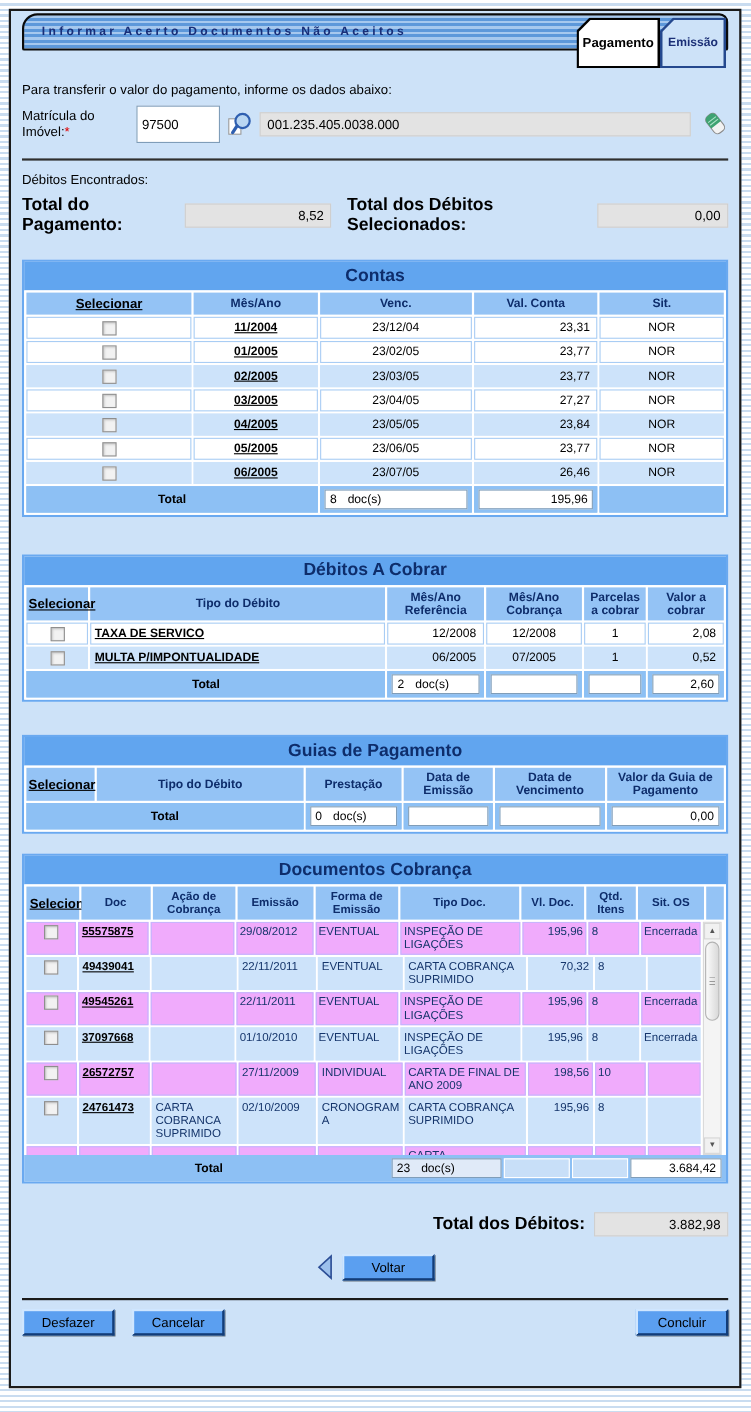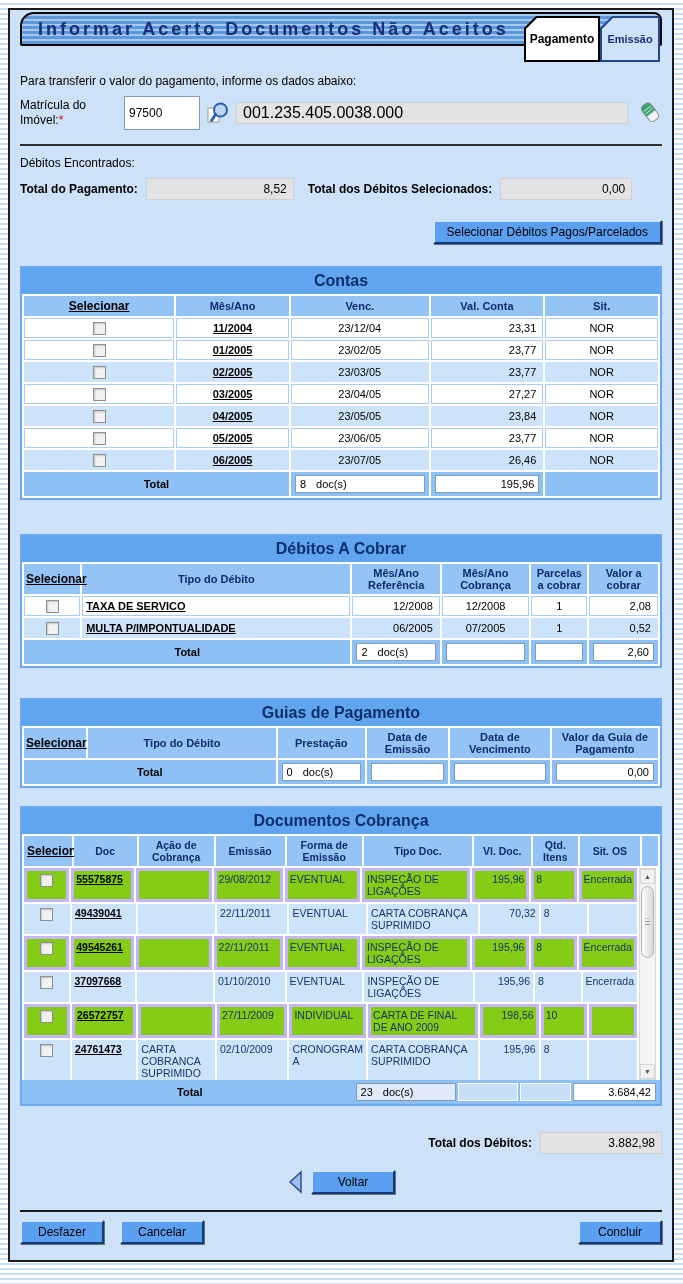--- a/index.html
+++ b/index.html
@@ -17,21 +17,21 @@
     overflow: hidden;
   }
   
   .header-wrap { position: relative; height: 38px; margin-top: 2px; z-index: 5; }
   .header-bar {
     height: 34px;
     background: repeating-linear-gradient(180deg, #a6c8ee 0 2px, #5d98da 2px 5px);
     border: 2px solid #0a0a0a; border-radius: 14px 8px 2px 2px;
     display: flex; align-items: center; padding-left: 16px;
   }
-  .page-title { color: #182e78; font-weight: bold; font-size: 18px; letter-spacing: 3px; white-space: nowrap; }
+  .page-title { color: #182e78; font-weight: bold; font-size: 11px; letter-spacing: 3px; white-space: nowrap; }
   .tab { position: absolute; top: 4px; height: 46px;
     clip-path: polygon(12px 0, 100% 0, 100% 100%, 0 100%, 0 12px); }
   .tab-inner { position: absolute; inset: 2px;
     clip-path: polygon(11px 0, 100% 0, 100% 100%, 0 100%, 0 11px);
     display: flex; align-items: center; justify-content: center; }
   .tab-pagamento { right: 62px; width: 76px; background: #000; cursor: pointer; }
   .tab-pagamento .tab-inner { background: #fff; font-weight: bold; font-size: 12px; color: #000; }
   .tab-debito { right: 2px; width: 60px; background: #24488e; cursor: pointer; }
   .tab-debito .tab-inner { background: #cde2f8; font-weight: bold; font-size: 11px; color: #1b2f76; }
   
@@ -39,29 +39,29 @@
   .matricula-row { display: flex; align-items: center; margin-top: 8px; }
   .matricula-label { width: 104px; font-weight: normal; font-size: 12px; line-height: 1.25; }
   .req { color: #e00000; }
   .txt-input {
     width: 76px; height: 22px; border: 1px solid #7f9db9; background: #fff;
     font-family: "Liberation Sans", sans-serif; font-size: 12px; padding: 16px 4px;
   }
   .icon-btn { margin: 0 6px; cursor: pointer; display: inline-flex; }
   .ro-field {
     background: #e3e3e3; border: 1px solid #cfcfcf; height: 22px;
-    display: flex; align-items: center; padding: 0 6px; font-size: 16px;
+    display: flex; align-items: center; padding: 0 6px; font-size: 12px;
   }
   .inscricao { flex: 1; }
   .eraser-wrap { margin-left: 10px; cursor: pointer; display: inline-flex; }
   .hr-dark { border: none; border-top: 2px solid #2f2f2f; margin-top: 14px; }
   
   .section-label { margin-top: 10px; font-size: 12px; }
   .totals-row { display: flex; align-items: center; margin-top: 8px; }
-  .bold-label { font-weight: bold; font-size: 12px; }
+  .bold-label { font-weight: bold; font-size: 16px; }
   .val-field { justify-content: flex-end; font-size: 12px; }
   .tp-field { width: 148px; margin-left: 8px; }
   .ts-field { width: 132px; margin-left: 8px; }
   .sel-btn-row { display: flex; justify-content: flex-end; margin-top: 20px; }
   .btn {
     background: #5b9ff0; color: #000; font-family: "Liberation Sans", sans-serif;
     font-size: 12px; padding: 3px 12px;
     border: 2px solid; border-color: #cfe6ff #123c78 #123c78 #cfe6ff;
     box-shadow: 1px 1px 0 rgba(20,20,20,.55); cursor: pointer;
   }
@@ -88,21 +88,21 @@
   }
   
   .dhead { display: flex; gap: 2px; padding: 2px; background: #fff; }
   .dh { background: #94c3f5; color: #0e2d6b; font-weight: bold; font-size: 10.5px;
         display: flex; align-items: center; justify-content: center; text-align: center; padding: 2px 1px; min-height: 30px; }
   .dh.left { justify-content: flex-start; padding-left: 3px; }
   .dbody { display: flex; background: #fff; padding: 0 2px; }
   .drows { width: calc(100% - 21px); height: 212px; overflow: hidden; }
   .drow { display: flex; gap: 2px; margin-bottom: 2px; }
   .dc { font-size: 10.5px; line-height: 12px; padding: 2px; word-wrap: break-word; }
-  .drow.white .dc { background: #84cc16; border: 3px solid #c4b5fd; }
+  .drow.white .dc { background: #f0abfc; border: 1px solid #c4b5fd; }
   .drow.blue .dc { background: #cde3fa; border: 1px solid #cde3fa; color: #15356b; }
   .drow.white .dc { color: #15356b; }
   .dc.num { text-align: right; }
   .dw1{width:7.5%}.dw2{width:10.5%}.dw3{width:12.5%}.dw4{width:11.5%}.dw5{width:12.5%}.dw6{width:18%}.dw7{width:9.5%}.dw8{width:7.5%}.dw9{flex:1}
   .dh9{width:10%}
   .dspacer{width:17px;background:#94c3f5}
   .dtotal { display: flex; align-items: center; gap: 2px; background: #8dc0f4; padding: 3px 4px; }
   
   .sbar { width: 17px; margin-left: 2px; background: #f4f4f4; border: 1px solid #dadada; display: flex; flex-direction: column; align-items: stretch; }
   .sbtn { height: 15px; background: #f1f1f1; border: 1px solid #d6d6d6; color: #555;
@@ -167,23 +167,20 @@
   <hr class="hr-dark">
 
   <div class="section-label">Débitos Encontrados:</div>
   <div class="totals-row">
     <span class="bold-label">Total do Pagamento:</span>
     <div class="ro-field val-field tp-field">8,52</div>
     <span class="bold-label" style="margin-left:14px">Total dos Débitos Selecionados:</span>
     <div class="ro-field val-field ts-field">0,00</div>
   </div>
 
-  <div class="sel-btn-row">
-    <button class="btn">Selecionar Débitos Pagos/Parcelados</button>
-  </div>
 
   <div class="tblwrap">
     <div class="tbl-title">Contas</div>
     <table class="tbl">
       <colgroup>
           <col style="width:24%">
           <col style="width:18%">
           <col style="width:22%">
           <col style="width:18%">
           <col style="width:18%">

